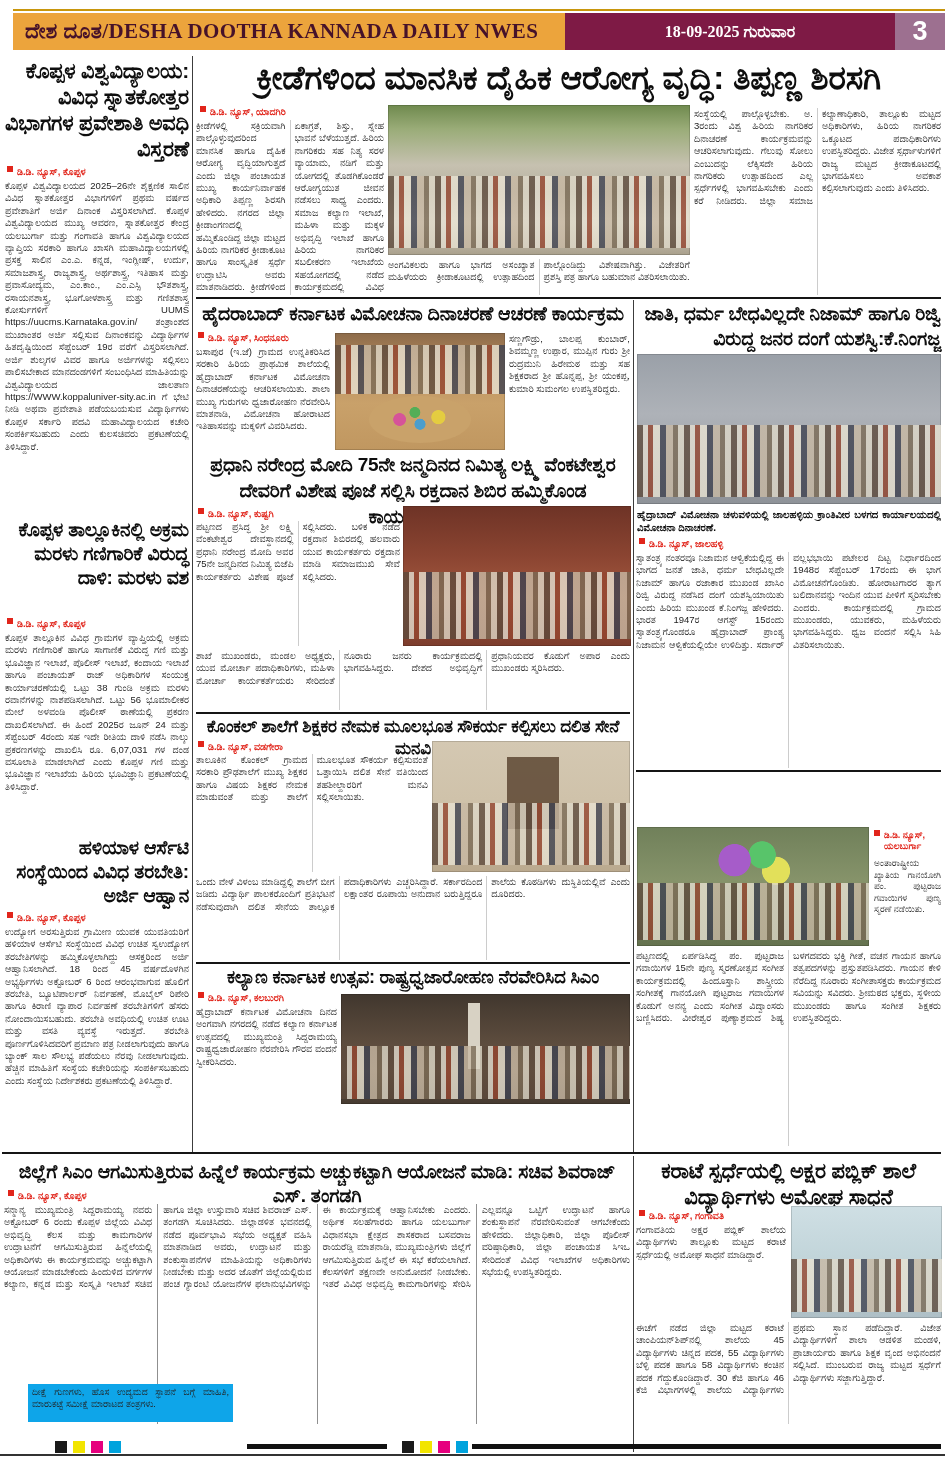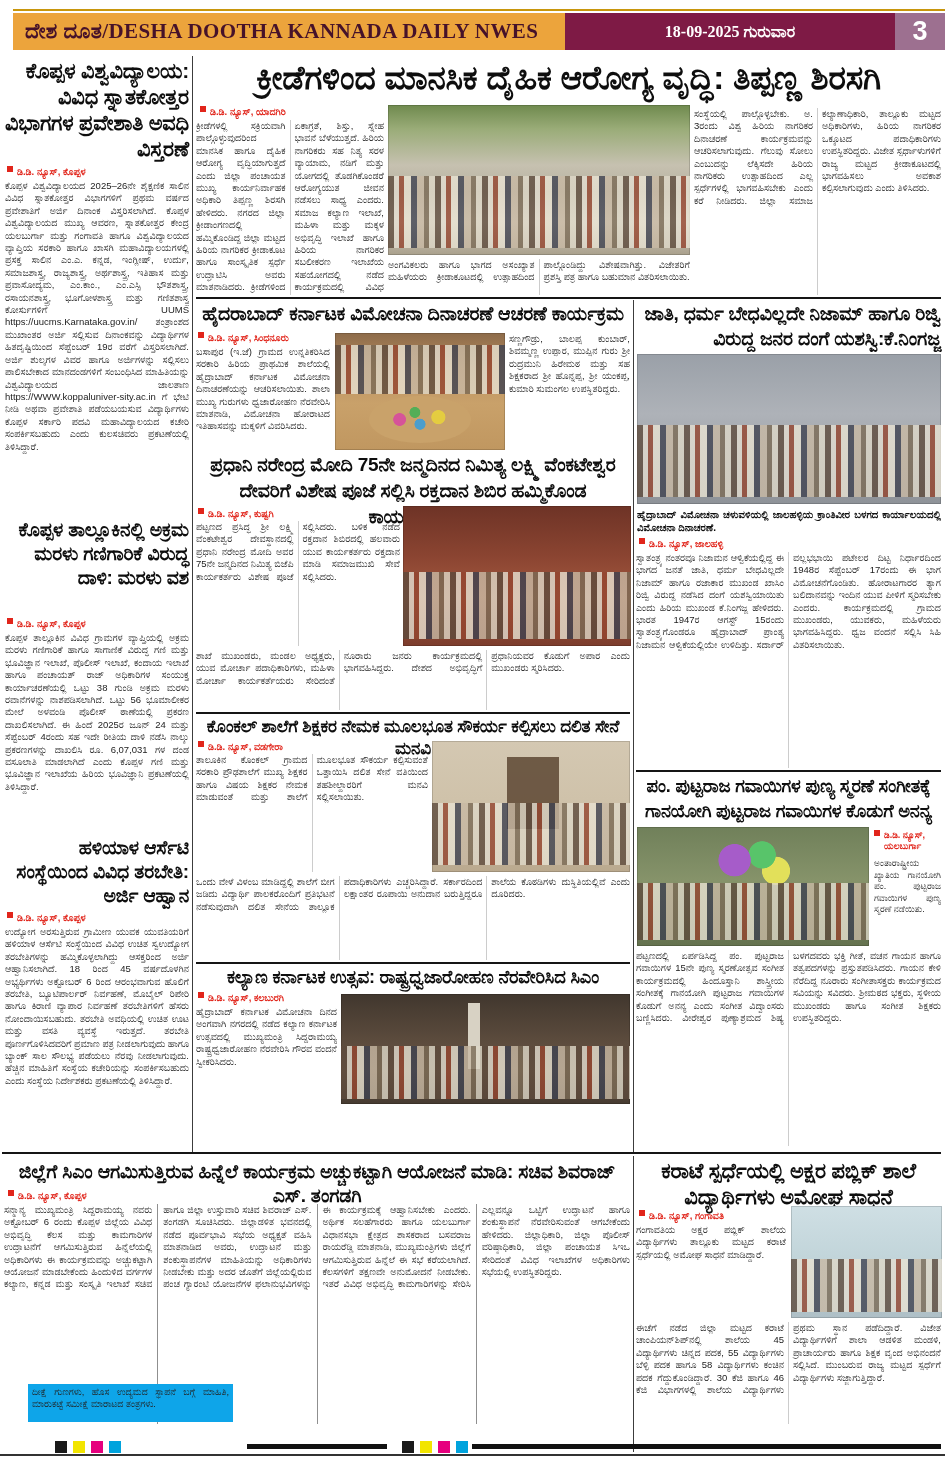--- a/index.html
+++ b/index.html
@@ -142,21 +142,20 @@
   <div class="photo ph-nizam crowd" style="left:637px;top:354px;width:304px;height:150px;"></div>
   <div class="abs caption" style="left:637px;top:508px;width:304px;height:27px;overflow:hidden;">ಹೈದ್ರಾಬಾದ್ ವಿಮೋಚನಾ ಚಳುವಳಿಯಲ್ಲಿ ಜಾಲಹಳ್ಳಿಯ ಕ್ರಾಂತಿವೀರ ಬಳಗದ ಕಾರ್ಯಾಲಯದಲ್ಲಿ ವಿಮೋಚನಾ ದಿನಾಚರಣೆ.</div>
   <div class="abs byline" style="left:639px;top:538px;">
     <span class="sq"></span>
     <span>ಡಿ.ಡಿ. ನ್ಯೂಸ್, ಜಾಲಹಳ್ಳಿ</span>
   </div>
   <div class="abs bt cols2" style="left:636px;top:552px;width:305px;height:216px;">ಸ್ವಾತಂತ್ರ್ಯ ನಂತರವೂ ನಿಜಾಮನ ಆಳ್ವಿಕೆಯಲ್ಲಿದ್ದ ಈ ಭಾಗದ ಜನತೆ ಜಾತಿ, ಧರ್ಮ ಬೇಧವಿಲ್ಲದೇ ನಿಜಾಮ್ ಹಾಗೂ ರಜಾಕಾರ ಮುಖಂಡ ಖಾಸಿಂ ರಿಜ್ವಿ ವಿರುದ್ದ ನಡೆಸಿದ ದಂಗೆ ಯಶಸ್ವಿಯಾಯಿತು ಎಂದು ಹಿರಿಯ ಮುಖಂಡ ಕೆ.ನಿಂಗಜ್ಜ ಹೇಳಿದರು. ಭಾರತ 1947ರ ಆಗಸ್ಟ್ 15ರಂದು ಸ್ವಾತಂತ್ರ್ಯಗೊಂಡರೂ ಹೈದ್ರಾಬಾದ್ ಪ್ರಾಂತ್ಯ ನಿಜಾಮನ ಆಳ್ವಿಕೆಯಲ್ಲಿಯೇ ಉಳಿದಿತ್ತು. ಸರ್ದಾರ್ ವಲ್ಲಭಭಾಯಿ ಪಟೇಲರ ದಿಟ್ಟ ನಿರ್ಧಾರದಿಂದ 1948ರ ಸೆಪ್ಟೆಂಬರ್ 17ರಂದು ಈ ಭಾಗ ವಿಮೋಚನೆಗೊಂಡಿತು. ಹೋರಾಟಗಾರರ ತ್ಯಾಗ ಬಲಿದಾನವನ್ನು ಇಂದಿನ ಯುವ ಪೀಳಿಗೆ ಸ್ಮರಿಸಬೇಕು ಎಂದರು. ಕಾರ್ಯಕ್ರಮದಲ್ಲಿ ಗ್ರಾಮದ ಮುಖಂಡರು, ಯುವಕರು, ಮಹಿಳೆಯರು ಭಾಗವಹಿಸಿದ್ದರು. ಧ್ವಜ ವಂದನೆ ಸಲ್ಲಿಸಿ ಸಿಹಿ ವಿತರಿಸಲಾಯಿತು.</div>
 
   <div class="abs divider" style="left:636px;top:770px;width:305px;height:2px;"></div>
 
-  <div class="abs hl" style="left:636px;top:774px;width:305px;font-size:18px;line-height:25px;">ಪಂ. ಪುಟ್ಟರಾಜ ಗವಾಯಿಗಳ ಪುಣ್ಯ ಸ್ಮರಣೆ ಸಂಗೀತಕ್ಕೆ ಗಾನಯೋಗಿ ಪುಟ್ಟರಾಜ ಗವಾಯಿಗಳ ಕೊಡುಗೆ ಅನನ್ಯ</div>
   <div class="photo ph-putta crowd" style="left:637px;top:827px;width:232px;height:119px;"></div>
   <div class="abs byline" style="left:874px;top:830px;white-space:normal;width:68px;font-size:9px;line-height:11px;">
     <span class="sq"></span>
     <span>ಡಿ.ಡಿ. ನ್ಯೂಸ್, ಯಲಬುರ್ಗಾ</span>
   </div>
   <div class="abs bt" style="left:874px;top:858px;width:67px;height:88px;font-size:9px;line-height:11.5px;">ಅಂತಾರಾಷ್ಟ್ರೀಯ ಖ್ಯಾತಿಯ ಗಾನಯೋಗಿ ಪಂ. ಪುಟ್ಟರಾಜ ಗವಾಯಿಗಳ ಪುಣ್ಯ ಸ್ಮರಣೆ ನಡೆಯಿತು.</div>
   <div class="abs bt cols2" style="left:636px;top:950px;width:305px;height:196px;">ಪಟ್ಟಣದಲ್ಲಿ ಏರ್ಪಡಿಸಿದ್ದ ಪಂ. ಪುಟ್ಟರಾಜ ಗವಾಯಿಗಳ 15ನೇ ಪುಣ್ಯ ಸ್ಮರಣೋತ್ಸವ ಸಂಗೀತ ಕಾರ್ಯಕ್ರಮದಲ್ಲಿ ಹಿಂದೂಸ್ತಾನಿ ಶಾಸ್ತ್ರೀಯ ಸಂಗೀತಕ್ಕೆ ಗಾನಯೋಗಿ ಪುಟ್ಟರಾಜ ಗವಾಯಿಗಳ ಕೊಡುಗೆ ಅನನ್ಯ ಎಂದು ಸಂಗೀತ ವಿದ್ವಾಂಸರು ಬಣ್ಣಿಸಿದರು. ವೀರೇಶ್ವರ ಪುಣ್ಯಾಶ್ರಮದ ಶಿಷ್ಯ ಬಳಗದವರು ಭಕ್ತಿ ಗೀತೆ, ವಚನ ಗಾಯನ ಹಾಗೂ ತತ್ವಪದಗಳನ್ನು ಪ್ರಸ್ತುತಪಡಿಸಿದರು. ಗಾಯನ ಕೇಳಿ ನೆರೆದಿದ್ದ ನೂರಾರು ಸಂಗೀತಾಸಕ್ತರು ಕಾರ್ಯಕ್ರಮದ ಸವಿಯನ್ನು ಸವಿದರು. ಶ್ರೀಮಠದ ಭಕ್ತರು, ಸ್ಥಳೀಯ ಮುಖಂಡರು ಹಾಗೂ ಸಂಗೀತ ಶಿಕ್ಷಕರು ಉಪಸ್ಥಿತರಿದ್ದರು.</div>
 
   <div class="abs divider" style="left:2px;top:1152px;width:939px;height:2px;"></div>
 

